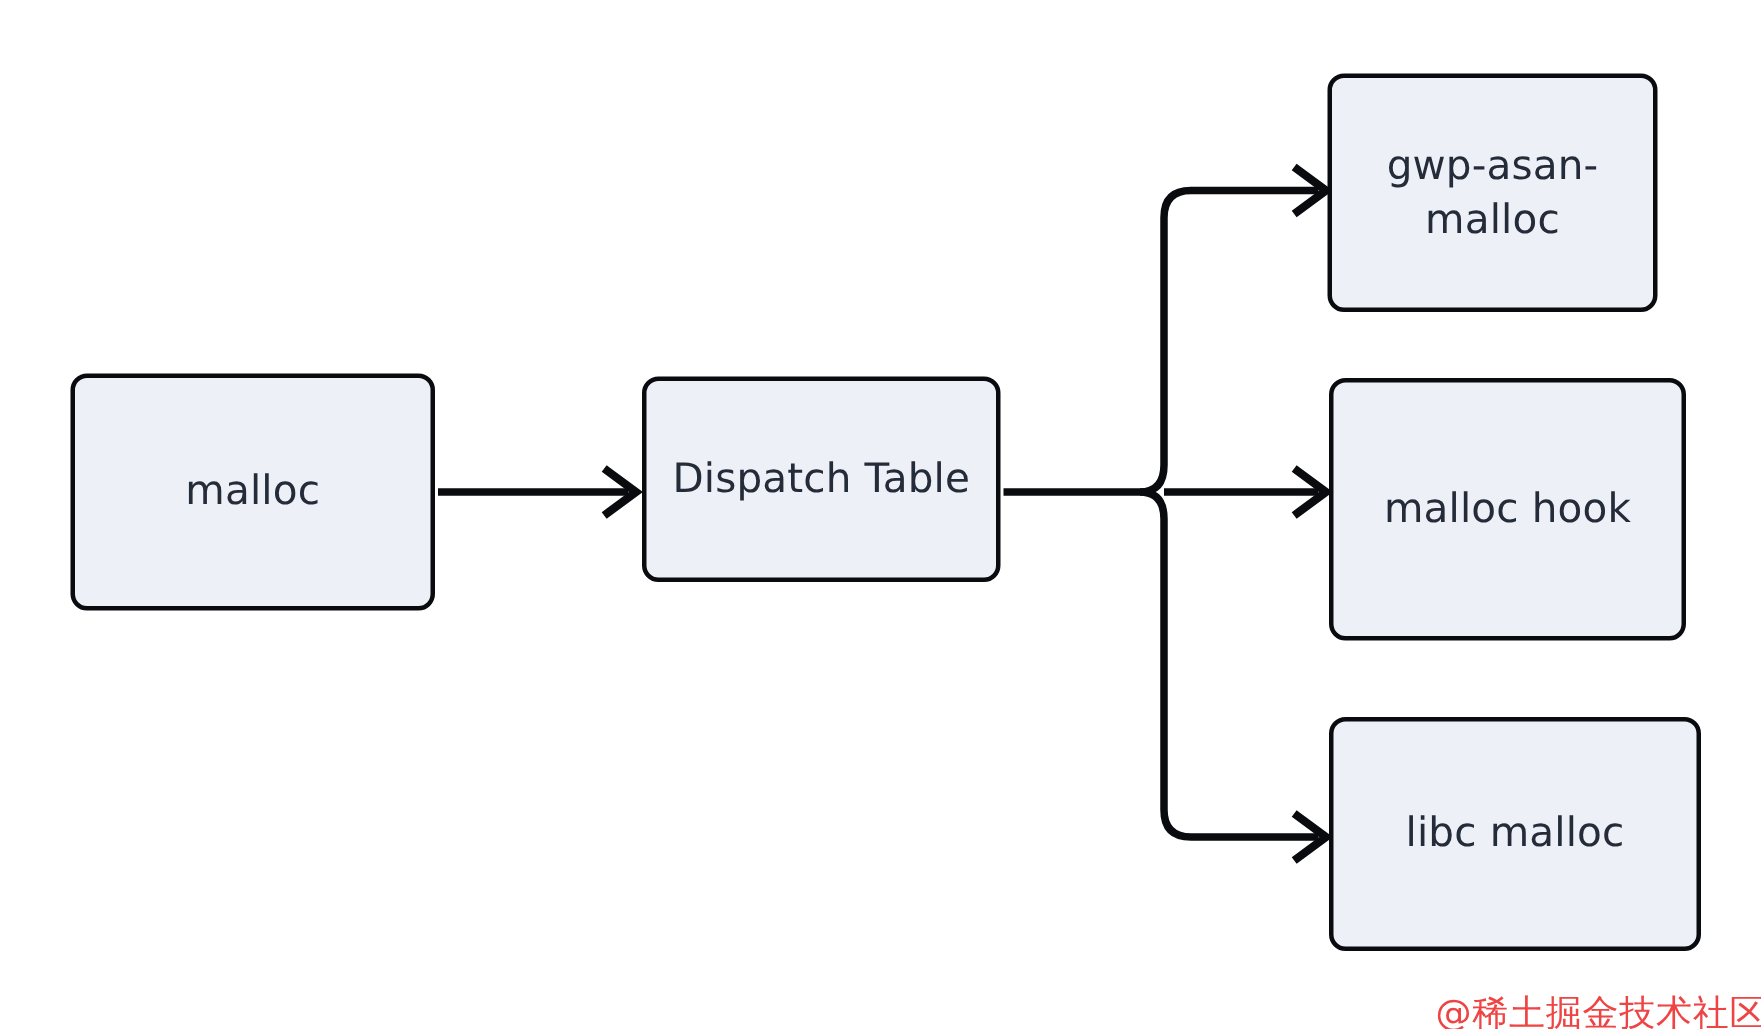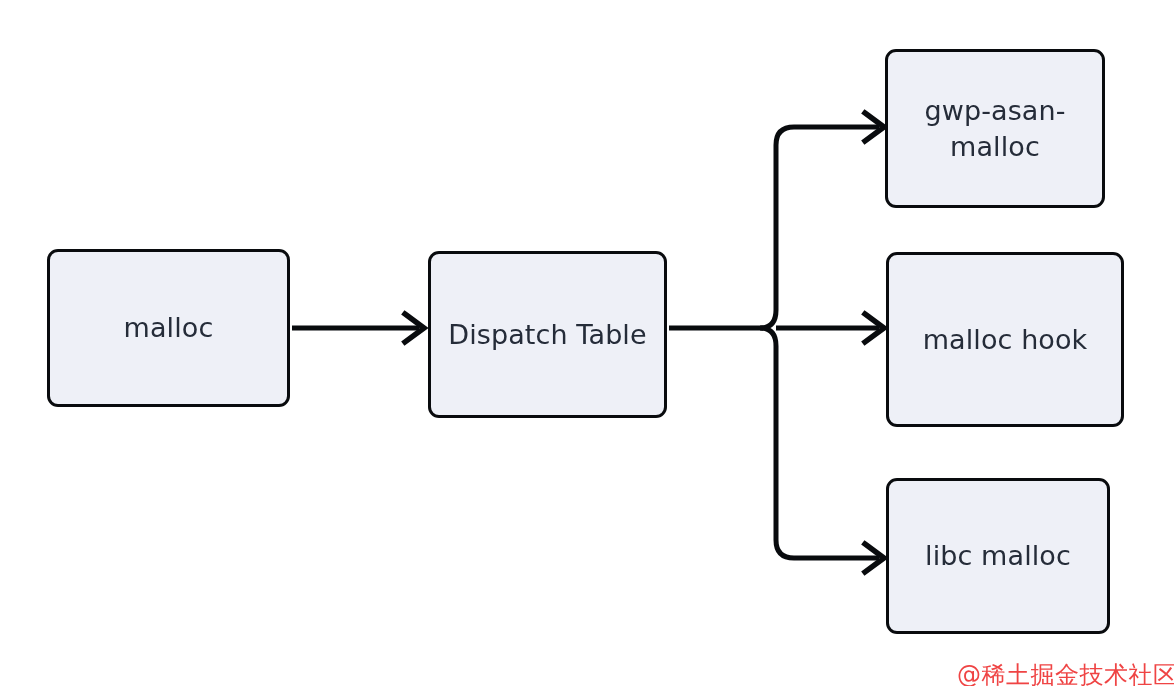--- a/index.html
+++ b/index.html
@@ -27,24 +27,24 @@
     text-align: center;
     color: #252c39;
     font-size: 27px;
     line-height: 1.32;
     letter-spacing: 0.1px;
     font-weight: 400;
     white-space: pre-line;
     padding: 4px 10px;
   }
   #node-malloc       { left: 47px;  top: 249px; width: 243px; height: 158px; }
-  #node-dispatch     { left: 428px; top: 251px; width: 239px; height: 167px; }
+  #node-dispatch     { left: 428px; top: 251px; width: 239px; height: 137px; }
   #node-gwp          { left: 885px; top: 49px;  width: 220px; height: 159px; }
   #node-hook         { left: 886px; top: 252px; width: 238px; height: 175px; }
-  #node-libc         { left: 886px; top: 478px; width: 224px; height: 156px; }
+  #node-libc         { left: 886px; top: 478px; width: 248px; height: 156px; }
 
   #edges {
     position: absolute;
     left: 0; top: 0;
     width: 1174px;
     height: 686px;
     pointer-events: none;
   }
   .edge-path {
     fill: none;

